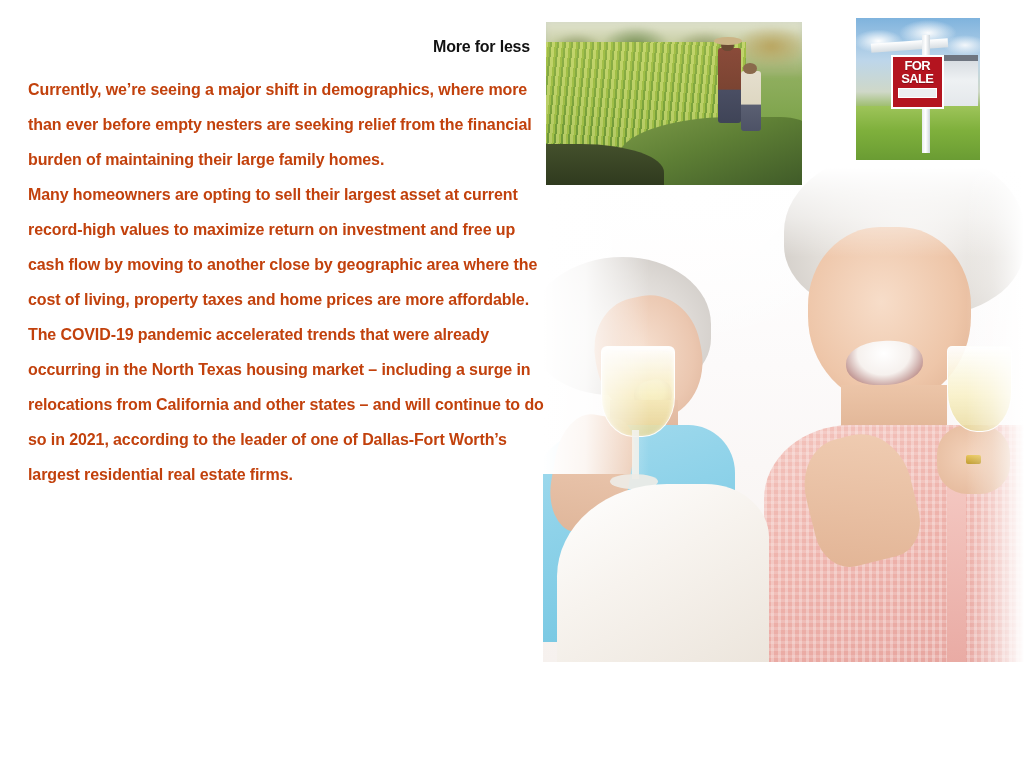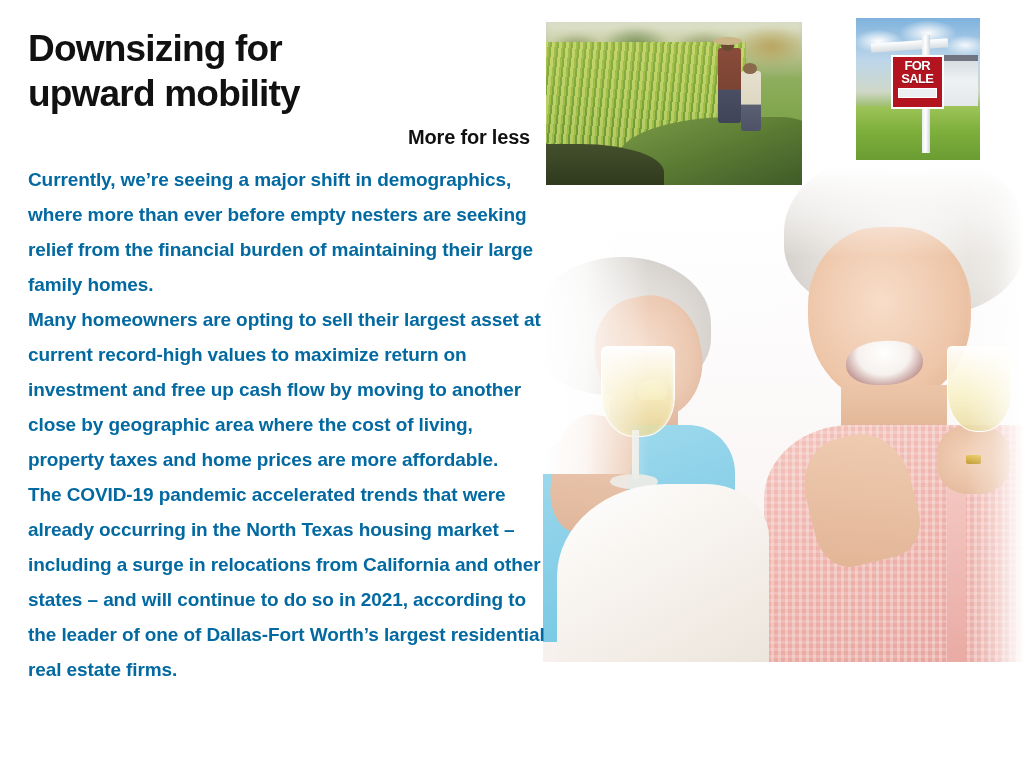--- a/index.html
+++ b/index.html
@@ -37,40 +37,40 @@
     font-size: 37px;
     font-weight: 700;
     line-height: 45px;
     letter-spacing: -0.8px;
     color: #111111;
     margin: 0;
     white-space: pre-line;
   }
 
   #subtitle {
-    font-size: 20px;
+    font-size: 16px;
     font-weight: 700;
     line-height: 26px;
     letter-spacing: -0.2px;
     color: #111111;
     text-align: right;
     margin: 8px 0 0 0;
     padding-right: 18px;
   }
 
   #body-copy {
     margin-top: 12px;
   }
 
   .para {
-    font-size: 19px;
+    font-size: 16px;
     font-weight: 700;
     line-height: 35px;
     letter-spacing: -0.1px;
-    color: #0369a1;
+    color: #c2410c;
     margin: 0 0 0 0;
     text-align: left;
   }
 
   
   .photo {
     position: absolute;
     overflow: hidden;
   }
 
@@ -390,22 +390,20 @@
     <div class="cp-lap"></div>
     <div class="cp-m-hand"></div>
     <div class="cp-m-ring"></div>
     <div class="cp-m-glass"></div>
     <div class="cp-fade-left"></div>
     <div class="cp-fade-top"></div>
     <div class="cp-fade-right"></div>
   </div>
 
   <div id="text-column">
-    <h1 id="slide-title">Downsizing for
-upward mobility</h1>
     <div id="subtitle">More for less</div>
     <div id="body-copy">
       <p class="para">Currently, we’re seeing a major shift in demographics, where more than ever before empty nesters are seeking relief from the financial burden of maintaining their large family homes.</p>
       <p class="para">Many homeowners are opting to sell their largest asset at current record-high values to maximize return on investment and free up cash flow by moving to another close by geographic area where the cost of living, property taxes and home prices are more affordable.</p>
       <p class="para">The COVID-19 pandemic accelerated trends that were already occurring in the North Texas housing market – including a surge in relocations from California and other states – and will continue to do so in 2021, according to the leader of one of Dallas-Fort Worth’s largest residential real estate firms.</p>
     </div>
   </div>
 
 </div>
 

